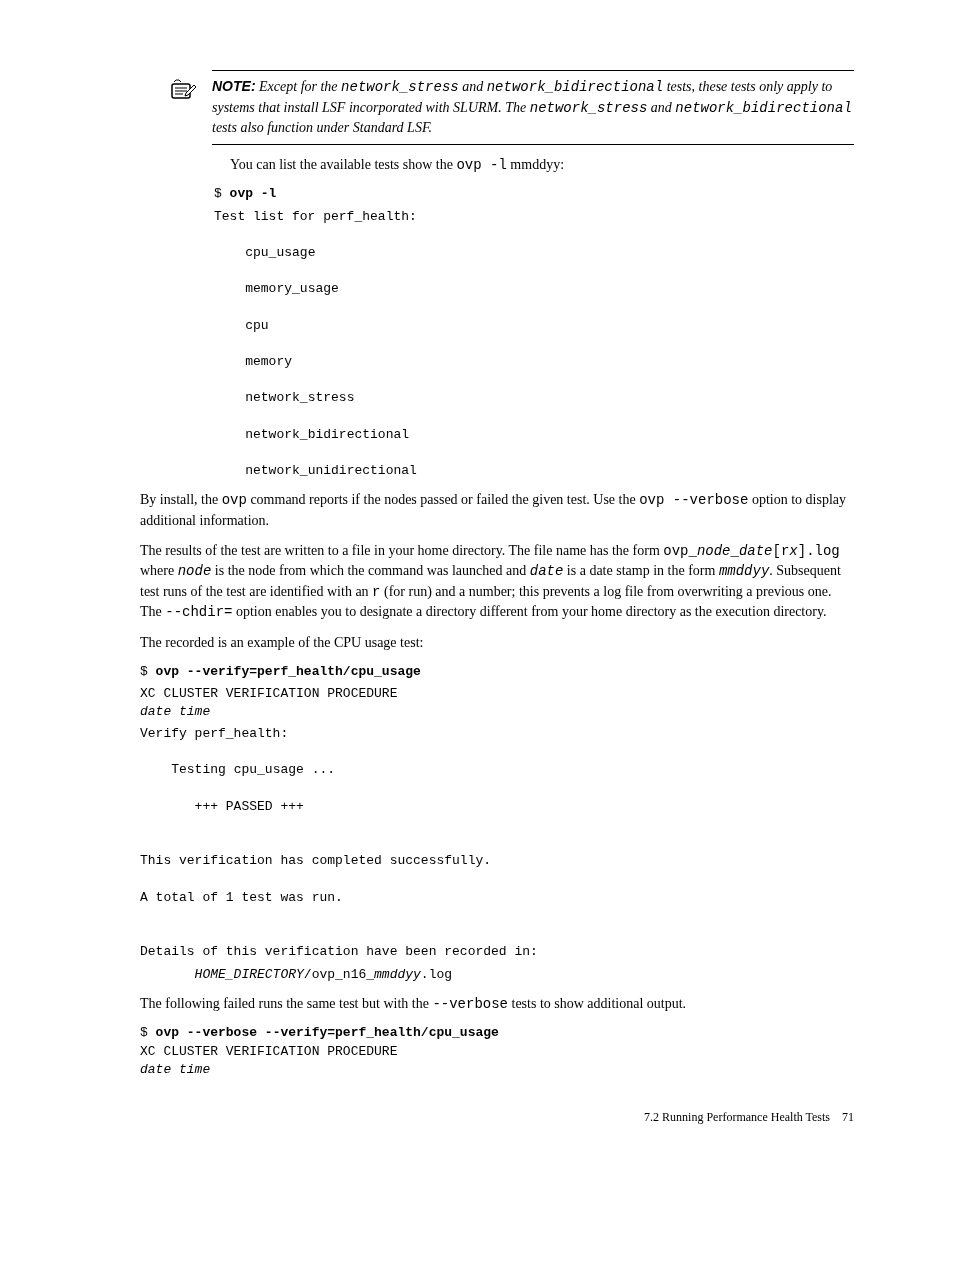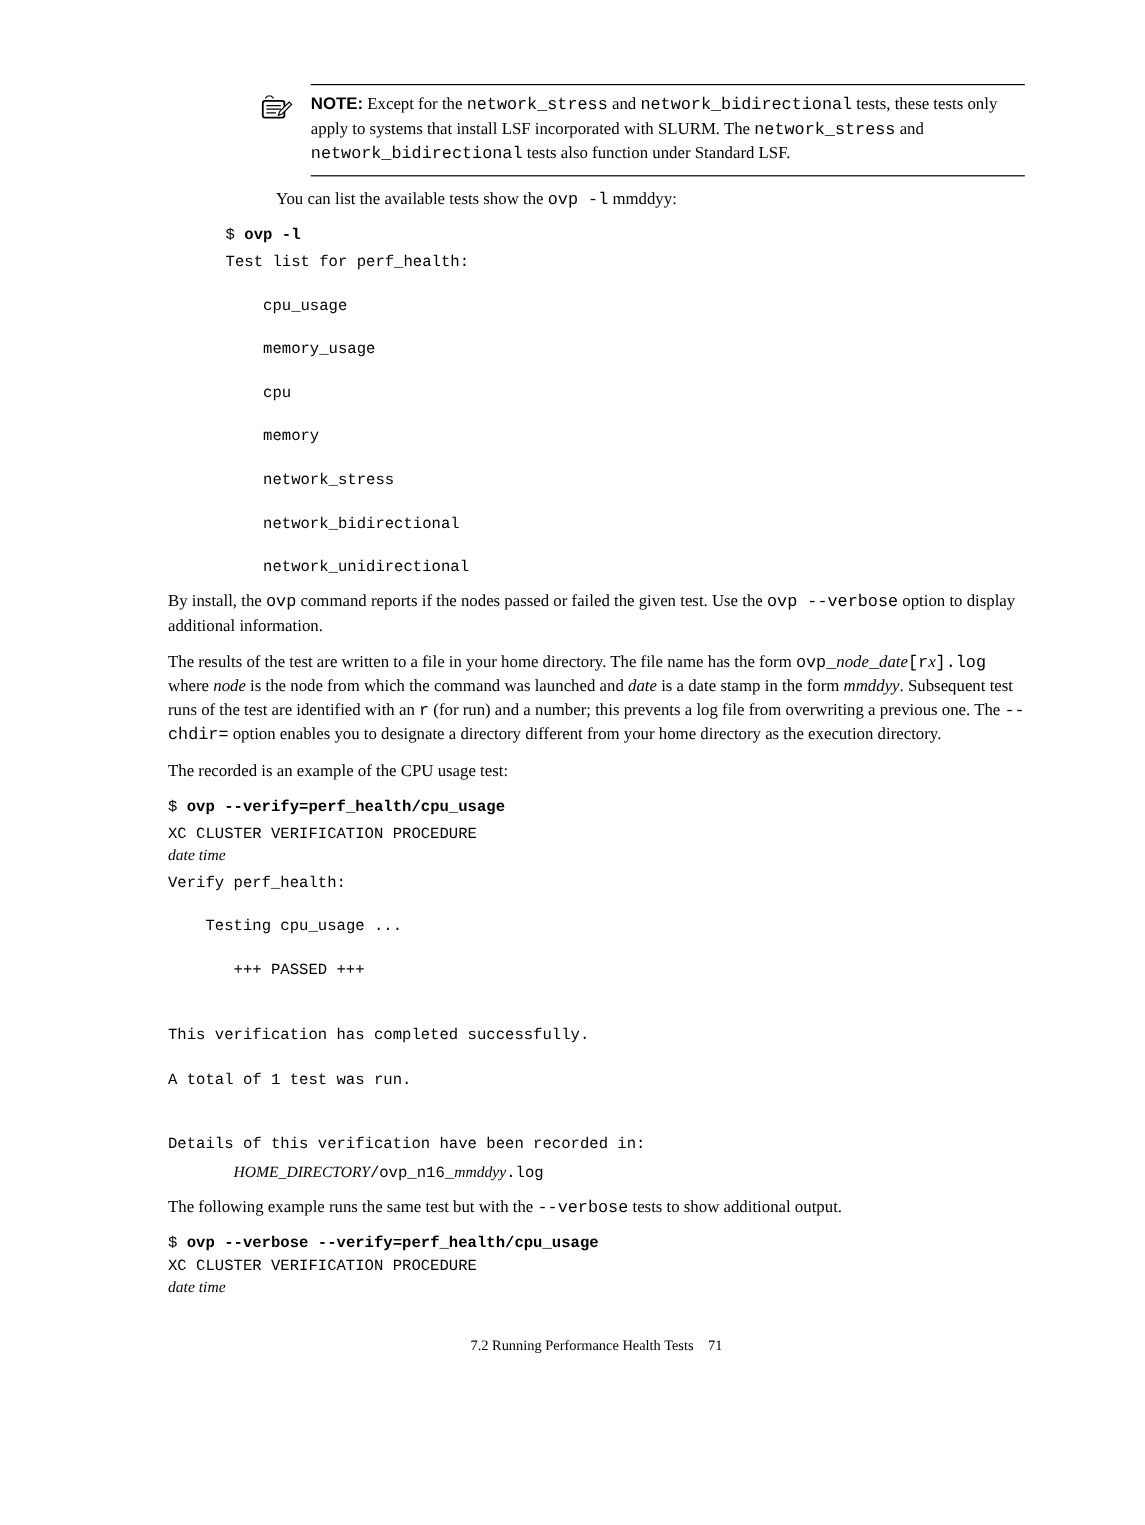--- a/index.html
+++ b/index.html
@@ -10,33 +10,34 @@
     background: #fff;
     margin: 0;
     padding: 70px 100px 40px 140px;
     width: 954px;
     box-sizing: border-box;
   }
   .mono {
     font-family: "Courier New", Courier, monospace;
   }
   .mono-italic {
-    font-family: Liberation Serif, serif;
+    font-family: Liberation Mono, monospace;
     font-style: italic;
     margin-top: 16px;
   }
   .bold {
     font-weight: bold;
   }
   .note-box {
-    margin-left: 119px;
+    margin-left: 72px;
     border-top: 1px solid #000;
     border-bottom: 1px solid #000;
     padding: 6px 0;
     position: relative;
+    font-style: italic;
   }
   .note-icon {
     position: absolute;
     left: -44px;
     top: 8px;
     width: 30px;
     height: 24px;
   }
   .note-label {
     font-family: Arial, Helvetica, sans-serif;
@@ -53,24 +54,24 @@
     font-family: "Courier New", Courier, monospace;
     font-size: 13px;
     margin: 4px 0;
     white-space: pre-wrap;
     line-height: 1.9;
   }
   pre.tight {
     line-height: 1.4;
   }
   .pre-indent {
-    margin-left: 48px;
+    margin-left: 74px;
   }
   .footer {
-    text-align: center;
+    text-align: right;
     font-size: 12px;
     margin-top: 30px;
   }
 </style>
 </head>
 <body>
 
 <div class="note-box">
   <svg class="note-icon" viewBox="0 0 30 24">
     <rect x="4" y="5" width="18" height="14" rx="2" fill="none" stroke="#000" stroke-width="1.5"></rect>
@@ -133,21 +134,21 @@
 This verification has completed successfully.
 
 A total of 1 test was run.
 
 
 Details of this verification have been recorded in:</pre>
 
 <pre class="tight"><span>       </span><span class="mono-italic">HOME_DIRECTORY</span><span>/ovp_n16_</span><span class="mono-italic">mmddyy</span><span>.log</span></pre>
 
 <p>
-  <span>The following example runs the same test but with the </span><span class="mono">--verbose</span><span> tests to show additional output.</span>
+  <span>The following failed runs the same test but with the </span><span class="mono">--verbose</span><span> tests to show additional output.</span>
 </p>
 
 <pre class="tight"><span>$ </span><span class="bold">ovp --verbose --verify=perf_health/cpu_usage</span>
 <span>XC CLUSTER VERIFICATION PROCEDURE</span>
 <span class="mono-italic">date time</span></pre>
 
 <div class="footer">
   <span>7.2 Running Performance Health Tests</span>&nbsp;&nbsp;&nbsp;&nbsp;<span>71</span>
 </div>
 

